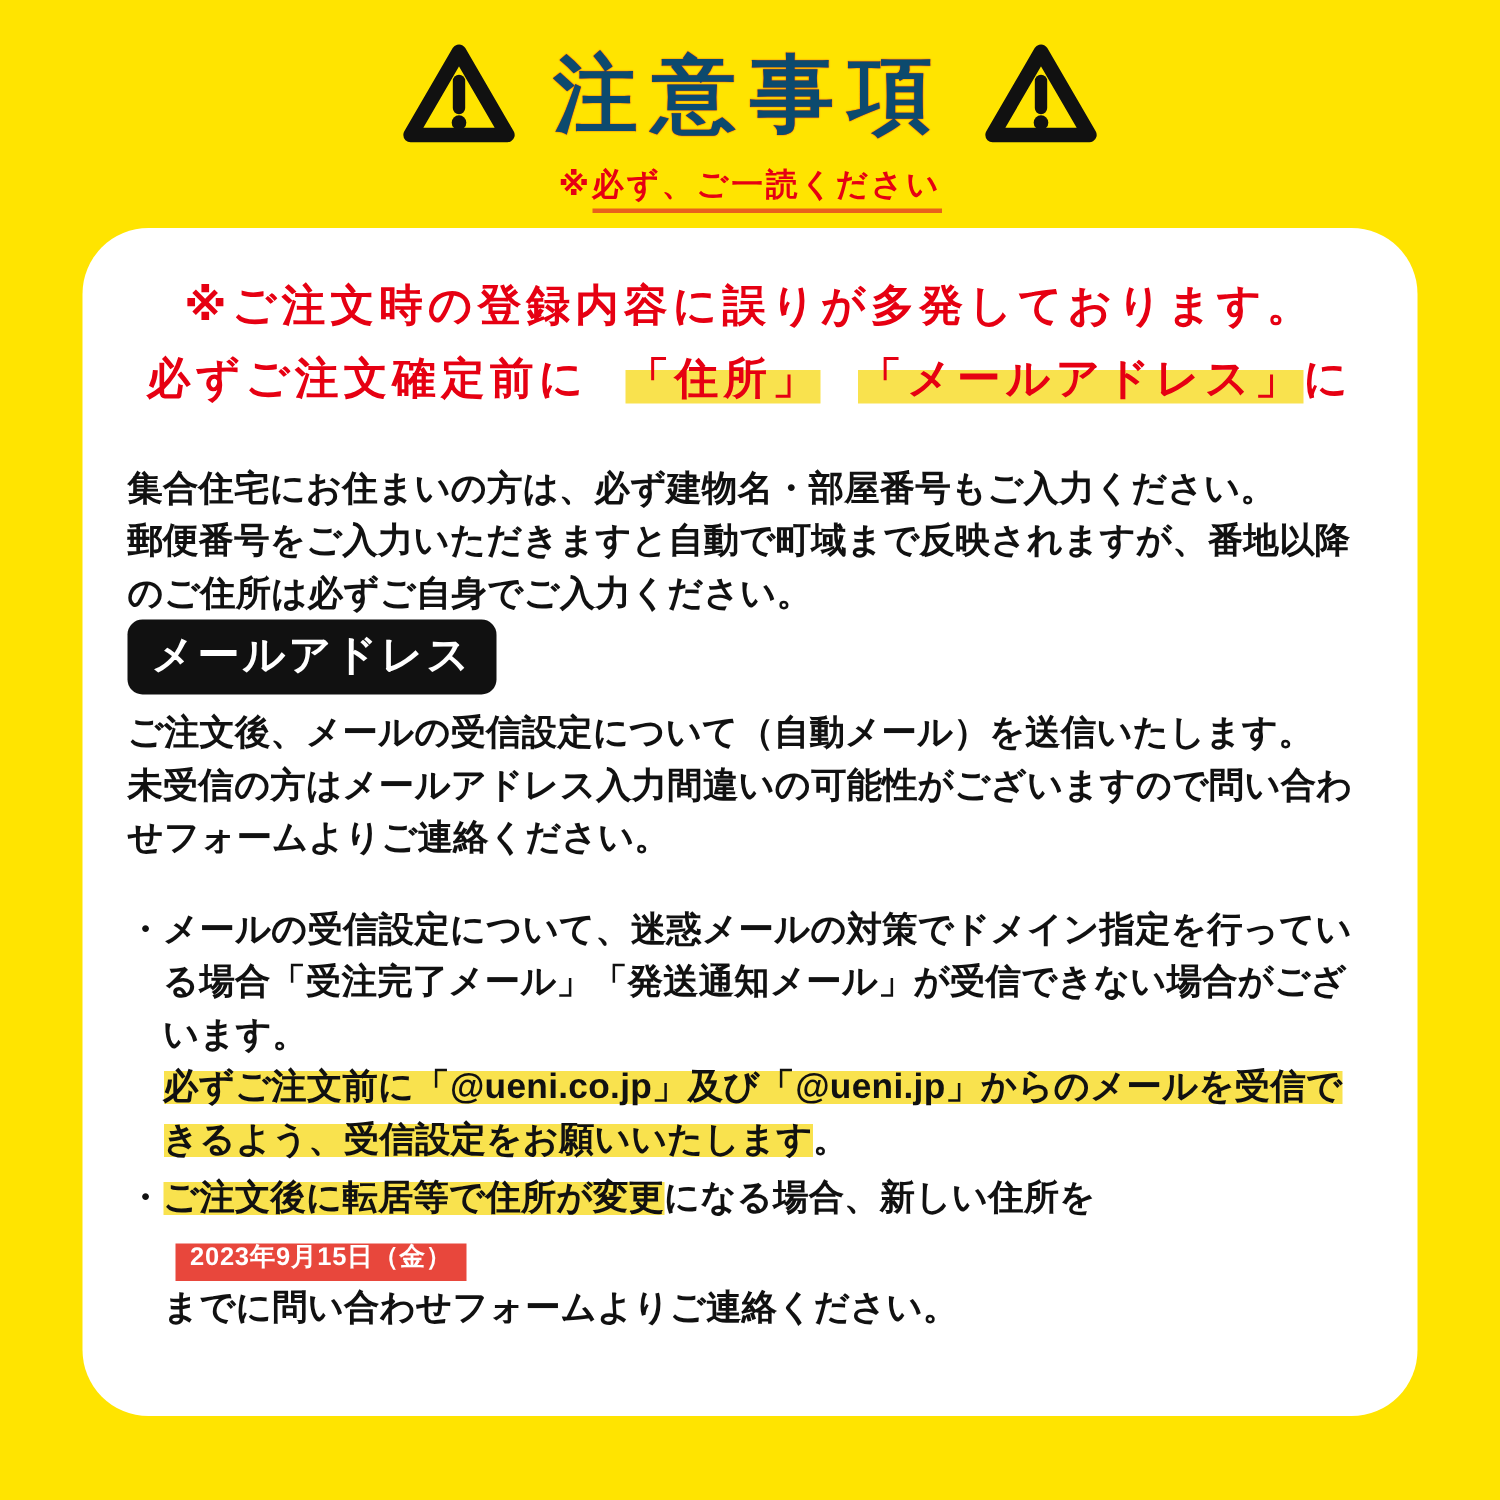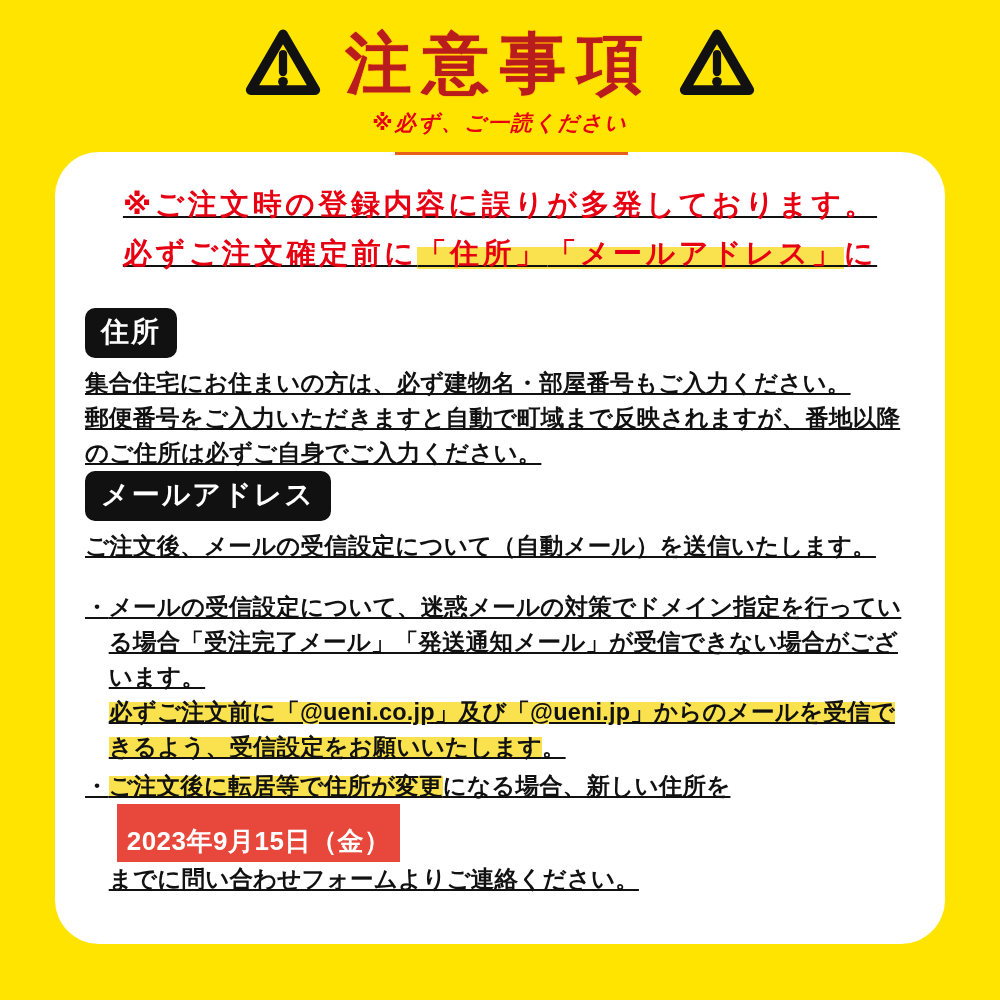--- a/index.html
+++ b/index.html
@@ -10,45 +10,44 @@
     color:#111;
     overflow:hidden;
   }
   
   .header{
     display:flex;align-items:center;justify-content:center;
     gap:24px;padding-top:26px;
   }
   .tri{width:78px;height:74px;flex:0 0 auto;}
   .page-title{
-    font-size:66px;font-weight:900;color:#b91c1c;
+    font-size:56px;font-weight:900;color:#0c4a6e;
     letter-spacing:0.17em;line-height:1;white-space:nowrap;
     text-shadow:0 0 1px #e60012;
   }
   .subtitle{
     text-align:center;margin-top:9px;
     font-size:21px;font-weight:700;color:#e60012;letter-spacing:2px;
   }
-  .subtitle .ul{border-bottom:3px solid #e8611c;padding-bottom:18px;font-style:italic;}
+  .subtitle .ul{border-bottom:3px solid #e8611c;padding-bottom:4px;}
   
   .card{
     width:890px;height:792px;box-sizing:border-box;
     margin:15px auto 0;background:#ffffff;border-radius:44px;
     padding:26px 30px 0 30px;
-    text-decoration:underline;
   }
   
   .notice{
     text-align:center;color:#e60012;font-weight:800;
     font-size:29px;line-height:49px;letter-spacing:3.5px;
     margin-top:2px;
   }
   .hl-head{
     background:linear-gradient(to bottom,transparent 30%,#f9e24e 30%);
-    box-decoration-break:clone;-webkit-box-decoration-break:clone;
+    box-decoration-break:clone;margin-left:25px;-webkit-box-decoration-break:clone;
   }
   
   .section-label{
     display:inline-block;background:#111111;color:#ffffff;
     font-size:28px;font-weight:800;line-height:1;
     padding:10px 16px 12px;border-radius:10px;letter-spacing:2px;
   }
   .sec-address{margin-top:30px;}
   .sec-email{}
   
@@ -63,22 +62,22 @@
   .bullet + .bullet{margin-top:4px;}
   .bullet .marker{flex:0 0 22px;}
   .bullet .content{flex:1;}
   .hl-strong{
     font-weight:800;
     background:linear-gradient(to bottom,transparent 12%,#f9e24e 12%,#f9e24e 97%,transparent 97%);
     box-decoration-break:clone;text-align:right;-webkit-box-decoration-break:clone;
   }
   .badge{
     display:inline-block;background:#e8473c;color:#ffffff;
-    font-weight:800;font-size:26px;line-height:1;
-    padding:24px 10px 8px;margin-left:8px;vertical-align:-2px;
+    font-weight:800;font-size:17px;line-height:1;
+    padding:0 10px 8px;margin-left:8px;vertical-align:-2px;
     letter-spacing:0.5px;white-space:nowrap;
   }
 </style>
 </head>
 <body>
 
 <div class="header">
   <span class="tri">
     <svg viewBox="0 0 104 96" width="78" height="74">
       <path d="M52 10 L95 84 L9 84 Z" fill="none" stroke="#111" stroke-width="13" stroke-linejoin="round"></path>
@@ -99,31 +98,31 @@
 <div class="subtitle"><span>※</span><span class="ul">必ず、ご一読ください</span></div>
 
 <div class="card">
 
   <div class="notice">
     <div>※ご注文時の登録内容に誤りが多発しております。</div>
     <div><span>必ずご注文確定前に</span><span class="hl-head">「住所」</span><span class="hl-head">「メールアドレス」</span><span>に</span></div>
   </div>
 
   <div class="sec-address">
-    <span class="section-label">住所</span>
     <div class="body-text">
       <p>集合住宅にお住まいの方は、必ず建物名・部屋番号もご入力ください。</p>
       <p>郵便番号をご入力いただきますと自動で町域まで反映されますが、番地以降のご住所は必ずご自身でご入力ください。</p>
     </div>
   </div>
 
   <div class="sec-email">
     <span class="section-label">メールアドレス</span>
     <div class="body-text">
       <p>ご注文後、メールの受信設定について（自動メール）を送信いたします。</p>
+      <p>未受信の方はメールアドレス入力間違いの可能性がございますので問い合わせフォームよりご連絡ください。</p>
     </div>
   </div>
 
   <div class="bullets">
 
     <div class="bullet">
       <span class="marker">・</span>
       <div class="content">
         <span>メールの受信設定について、迷惑メールの対策でドメイン指定を行っている場合「受注完了メール」「発送通知メール」が受信できない場合がございます。</span><br>
         <span class="hl-strong">必ずご注文前に「@ueni.co.jp」及び「@ueni.jp」からのメールを受信できるよう、受信設定をお願いいたします</span><span>。</span>

